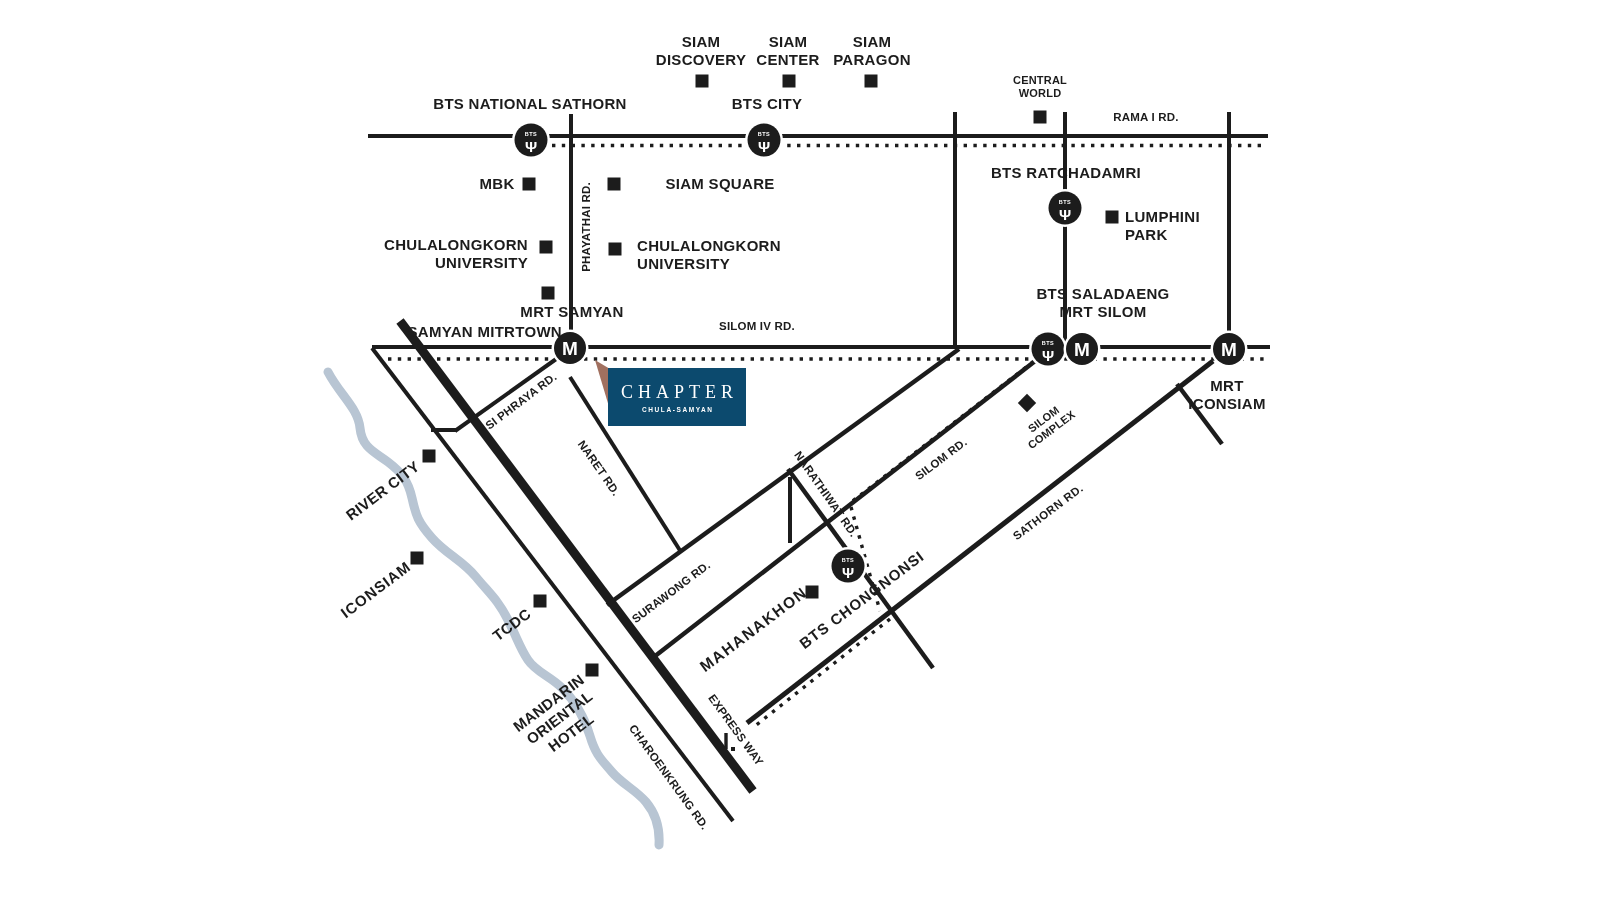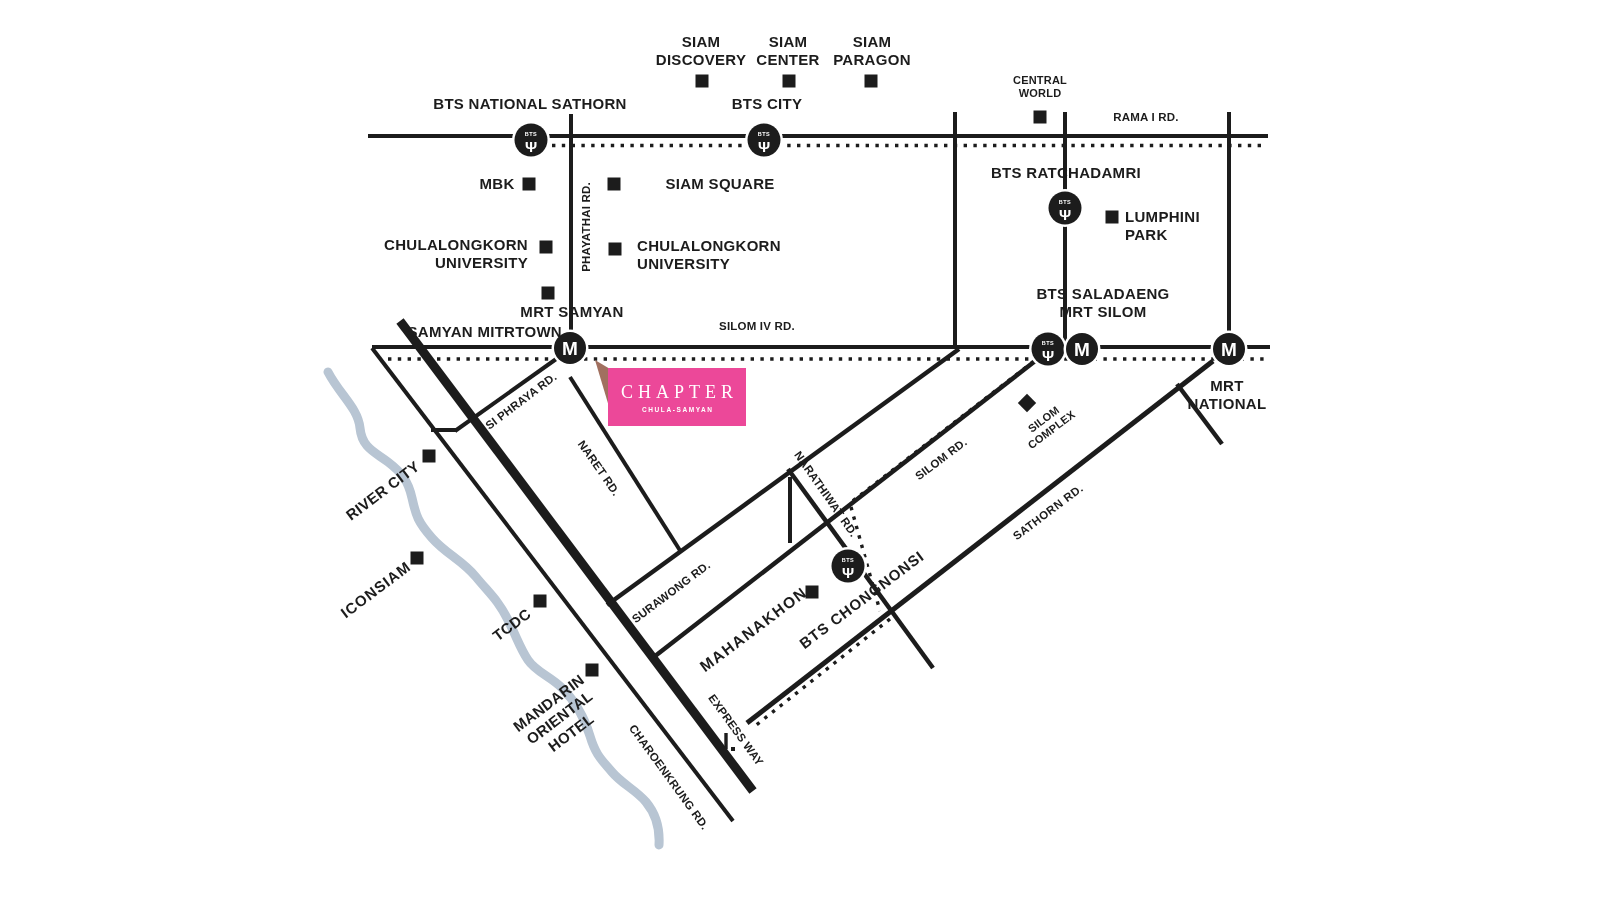--- a/index.html
+++ b/index.html
@@ -150,21 +150,21 @@
 UNIVERSITY</div>
 <div class="lbl lalign" style="left:637px;top:255px;text-align:left;">CHULALONGKORN
 UNIVERSITY</div>
 <div class="lbl ralign" style="left:562px;top:292px;margin-top:40px;">SAMYAN MITRTOWN</div>
 
 <div class="lbl" style="left:572px;top:312px;">MRT SAMYAN</div>
 <div class="lbl sm" style="left:757px;top:326px;">SILOM IV RD.</div>
 <div class="lbl" style="left:1066px;top:303px;margin-left:37px;">BTS SALADAENG
 MRT SILOM</div>
 <div class="lbl" style="left:1227px;top:395px;">MRT
-NATIONAL</div>
+ICONSIAM</div>
 
 <div class="lbl sm" style="left:521px;top:401px;transform:translate(-50%,-50%) rotate(-37deg);">SI PHRAYA RD.</div>
 <div class="lbl sm" style="left:599px;top:468px;transform:translate(-50%,-50%) rotate(55deg);">NARET RD.</div>
 <div class="lbl sm" style="left:671px;top:592px;transform:translate(-50%,-50%) rotate(-37deg);">SURAWONG RD.</div>
 <div class="lbl sm" style="left:669px;top:777px;transform:translate(-50%,-50%) rotate(54deg);">CHAROENKRUNG RD.</div>
 <div class="lbl sm" style="left:941px;top:459px;transform:translate(-50%,-50%) rotate(-37deg);">SILOM RD.</div>
 <div class="lbl xs" style="left:1048px;top:425px;transform:translate(-50%,-50%) rotate(-37deg);">SILOM
 COMPLEX</div>
 <div class="lbl sm" style="left:1048px;top:512px;transform:translate(-50%,-50%) rotate(-37deg);letter-spacing:.5px;">SATHORN RD.</div>
 <div class="lbl sm" style="left:826px;top:494px;transform:translate(-50%,-50%) rotate(55deg);">NARATHIWAT RD.</div>
@@ -173,18 +173,18 @@
 <div class="lbl" style="left:754px;top:630px;transform:translate(-50%,-50%) rotate(-37deg);font-size:15.5px;letter-spacing:1.5px;">MAHANAKHON</div>
 <div class="lbl" style="left:862px;top:600px;transform:translate(-50%,-50%) rotate(-37deg);letter-spacing:1px;">BTS CHONGNONSI</div>
 
 <div class="lbl" style="left:383px;top:491px;transform:translate(-50%,-50%) rotate(-37deg);">RIVER CITY</div>
 <div class="lbl" style="left:376px;top:590px;transform:translate(-50%,-50%) rotate(-37deg);letter-spacing:1px;">ICONSIAM</div>
 <div class="lbl" style="left:512px;top:625px;transform:translate(-50%,-50%) rotate(-37deg);">TCDC</div>
 <div class="lbl" style="left:560px;top:718px;transform:translate(-50%,-50%) rotate(-37deg);">MANDARIN
 ORIENTAL
 HOTEL</div>
 
-<div id="chapter-box" style="background:#ec4899;">
+<div id="chapter-box" style="background:#0c4a6e;">
   <span id="chapter-name">CHAPTER</span>
   <span id="chapter-sub">CHULA-SAMYAN</span>
 </div>
 
 </div>
 
 </body></html>

